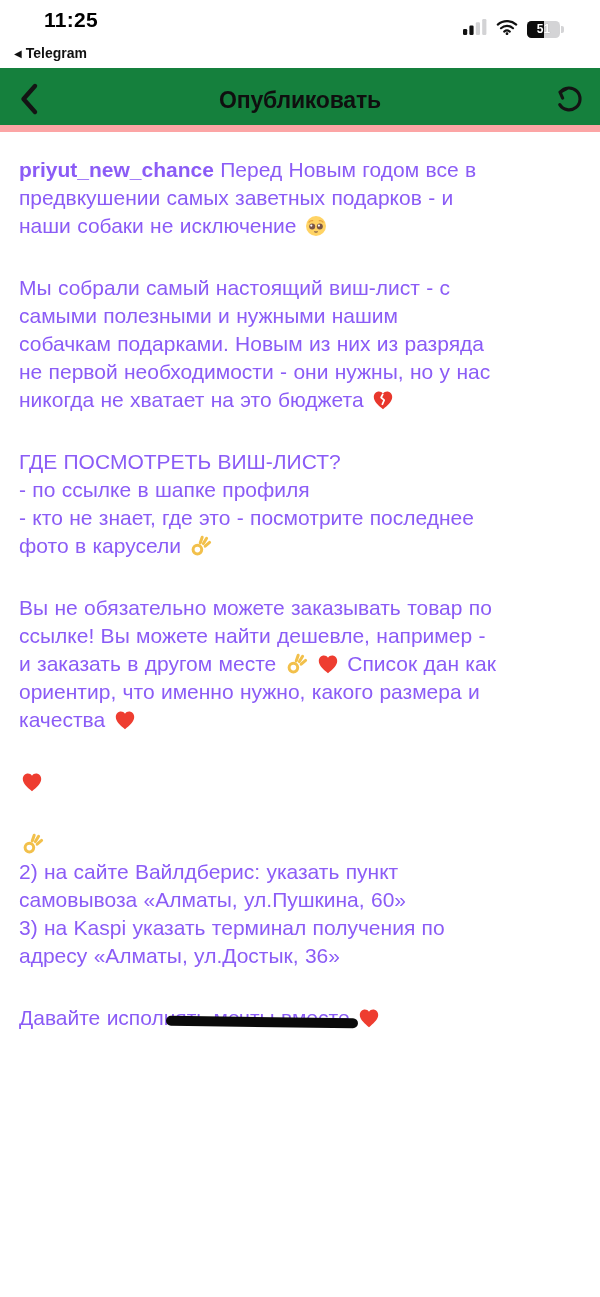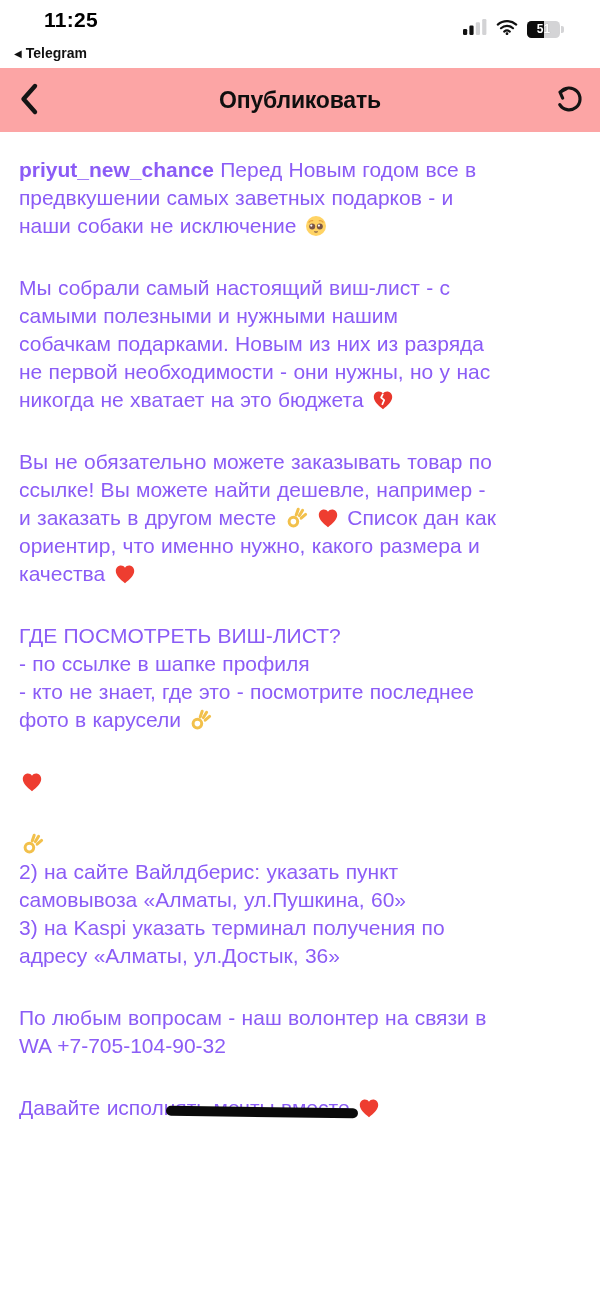--- a/index.html
+++ b/index.html
@@ -29,21 +29,21 @@
   }
   .battery { position: relative; width: 33px; height: 17px; border-radius: 4.5px; background: #d4d4d6; }
   .battery-fill { position: absolute; left: 0; top: 0; bottom: 0; width: 52%; background: #0d0d0d; border-radius: 4.5px 0 0 4.5px; }
   .battery-num {
     position: absolute; inset: 0; display: flex; align-items: center; justify-content: center;
     font-size: 12px; font-weight: 700; color: #ffffff; text-shadow: 0 0 1px rgba(0,0,0,0.4);
   }
   .battery-nub { position: absolute; right: -4px; top: 5px; width: 3px; height: 7px; background: #d4d4d6; border-radius: 0 2px 2px 0; }
 
   
-  .nav-bar { position: relative; height: 64px; background: #fca5a5; border-bottom: 3px solid #fca5a5; }
+  .nav-bar { position: relative; height: 64px; background: #15803d; border-bottom: 7px solid #fca5a5; }
   .nav-title {
     position: absolute; left: 0; right: 0; top: 0; height: 64px;
     display: flex; align-items: center; justify-content: center;
     font-size: 23px; font-weight: 700; color: #0f0f0f; letter-spacing: -0.2px;
   }
   .nav-btn {
     position: absolute; top: 12px; width: 40px; height: 40px;
     background: none; border: none; padding: 4px; cursor: pointer;
     display: flex; align-items: center; justify-content: center;
   }
@@ -135,54 +135,52 @@
           <path d="M10.7 17.8c.85.5 1.75.5 2.6 0" stroke="#7a5547" stroke-width="1.2" fill="none" stroke-linecap="round"></path>
         </svg></span></div>
     <div class="para"><span>Мы собрали самый настоящий виш-лист - с
 самыми полезными и нужными нашим
 собачкам подарками. Новым из них из разряда
 не первой необходимости - они нужны, но у нас
 никогда не хватает на это бюджета </span><span class="emoji" role="img" aria-label="💔"><svg viewBox="0 0 24 24">
           <path d="M12 21.2C7.6 17.4 2.8 13.6 2.8 8.9 2.8 5.7 5.3 3.5 7.9 3.5c1.7 0 3.2.9 4.1 2.3.9-1.4 2.4-2.3 4.1-2.3 2.6 0 5.1 2.2 5.1 5.4 0 4.7-4.8 8.5-9.2 12.3z" fill="#e8372c"></path>
           <path d="M12 5.9l-1.9 3.6 3.1 2.7-2.1 4.6" stroke="#fff" stroke-width="1.7" fill="none" stroke-linejoin="round"></path>
         </svg></span></div>
+    <div class="para"><span>ГДЕ ПОСМОТРЕТЬ ВИШ-ЛИСТ?
+- по ссылке в шапке профиля
+- кто не знает, где это - посмотрите последнее
+фото в карусели </span><span class="emoji" role="img" aria-label="👌"><svg viewBox="0 0 24 24" fill="none" stroke="#f2c04b" stroke-width="3" stroke-linecap="round">
+          <path d="M14.2 3.2l-2 5.8"></path>
+          <path d="M18.6 4.2l-3.2 5.4"></path>
+          <path d="M21.6 8.4l-4.4 3.8"></path>
+          <circle cx="9.4" cy="15.6" r="4.3"></circle>
+        </svg></span></div>
     <div class="para"><span>Вы не обязательно можете заказывать товар по
 ссылке! Вы можете найти дешевле, например -
 и заказать в другом месте </span><span class="emoji" role="img" aria-label="👌"><svg viewBox="0 0 24 24" fill="none" stroke="#f2c04b" stroke-width="3" stroke-linecap="round">
           <path d="M14.2 3.2l-2 5.8"></path>
           <path d="M18.6 4.2l-3.2 5.4"></path>
           <path d="M21.6 8.4l-4.4 3.8"></path>
           <circle cx="9.4" cy="15.6" r="4.3"></circle>
         </svg></span><span> </span><span class="emoji" role="img" aria-label="❤️"><svg viewBox="0 0 24 24">
           <path d="M12 21.2C7.6 17.4 2.8 13.6 2.8 8.9 2.8 5.7 5.3 3.5 7.9 3.5c1.7 0 3.2.9 4.1 2.3.9-1.4 2.4-2.3 4.1-2.3 2.6 0 5.1 2.2 5.1 5.4 0 4.7-4.8 8.5-9.2 12.3z" fill="#ee3d30"></path>
         </svg></span><span> Список дан как
 ориентир, что именно нужно, какого размера и
 качества </span><span class="emoji" role="img" aria-label="❤️"><svg viewBox="0 0 24 24">
           <path d="M12 21.2C7.6 17.4 2.8 13.6 2.8 8.9 2.8 5.7 5.3 3.5 7.9 3.5c1.7 0 3.2.9 4.1 2.3.9-1.4 2.4-2.3 4.1-2.3 2.6 0 5.1 2.2 5.1 5.4 0 4.7-4.8 8.5-9.2 12.3z" fill="#ee3d30"></path>
         </svg></span></div>
-    <div class="para"><span>ГДЕ ПОСМОТРЕТЬ ВИШ-ЛИСТ?
-- по ссылке в шапке профиля
-- кто не знает, где это - посмотрите последнее
-фото в карусели </span><span class="emoji" role="img" aria-label="👌"><svg viewBox="0 0 24 24" fill="none" stroke="#f2c04b" stroke-width="3" stroke-linecap="round">
-          <path d="M14.2 3.2l-2 5.8"></path>
-          <path d="M18.6 4.2l-3.2 5.4"></path>
-          <path d="M21.6 8.4l-4.4 3.8"></path>
-          <circle cx="9.4" cy="15.6" r="4.3"></circle>
-        </svg></span></div>
     <div class="para"><span class="emoji" role="img" aria-label="❤️"><svg viewBox="0 0 24 24">
           <path d="M12 21.2C7.6 17.4 2.8 13.6 2.8 8.9 2.8 5.7 5.3 3.5 7.9 3.5c1.7 0 3.2.9 4.1 2.3.9-1.4 2.4-2.3 4.1-2.3 2.6 0 5.1 2.2 5.1 5.4 0 4.7-4.8 8.5-9.2 12.3z" fill="#ee3d30"></path>
         </svg></span></div>
     <div class="para"><span class="emoji" role="img" aria-label="👌"><svg viewBox="0 0 24 24" fill="none" stroke="#f2c04b" stroke-width="3" stroke-linecap="round">
           <path d="M14.2 3.2l-2 5.8"></path>
           <path d="M18.6 4.2l-3.2 5.4"></path>
           <path d="M21.6 8.4l-4.4 3.8"></path>
           <circle cx="9.4" cy="15.6" r="4.3"></circle>
         </svg></span><span>
 2) на сайте Вайлдберис: указать пункт
 самовывоза «Алматы, ул.Пушкина, 60»
 3) на Kaspi указать терминал получения по
 адресу «Алматы, ул.Достык, 36»</span></div>
-    <div class="para"><span>По любым вопросам - наш волонтер на связи в
-WA +7-705-104-90-32</span></div>
     <div class="para"><span>Давайте исполнять мечты вместе </span><span class="emoji" role="img" aria-label="❤️"><svg viewBox="0 0 24 24">
           <path d="M12 21.2C7.6 17.4 2.8 13.6 2.8 8.9 2.8 5.7 5.3 3.5 7.9 3.5c1.7 0 3.2.9 4.1 2.3.9-1.4 2.4-2.3 4.1-2.3 2.6 0 5.1 2.2 5.1 5.4 0 4.7-4.8 8.5-9.2 12.3z" fill="#ee3d30"></path>
         </svg></span><span class="redaction"></span></div>
   </div>
 
 </body></html>

